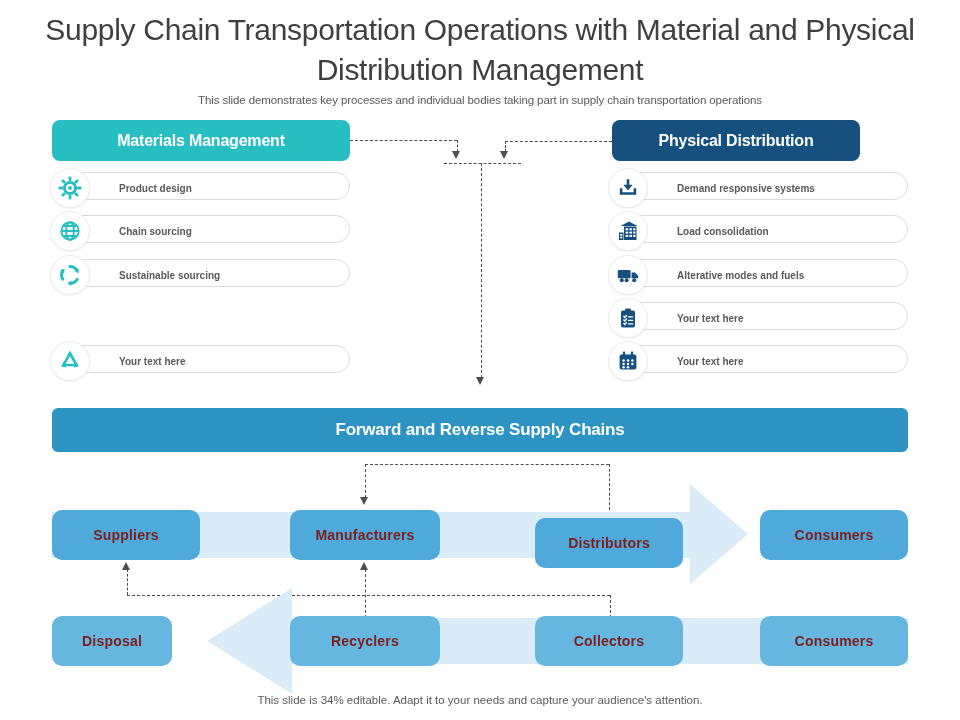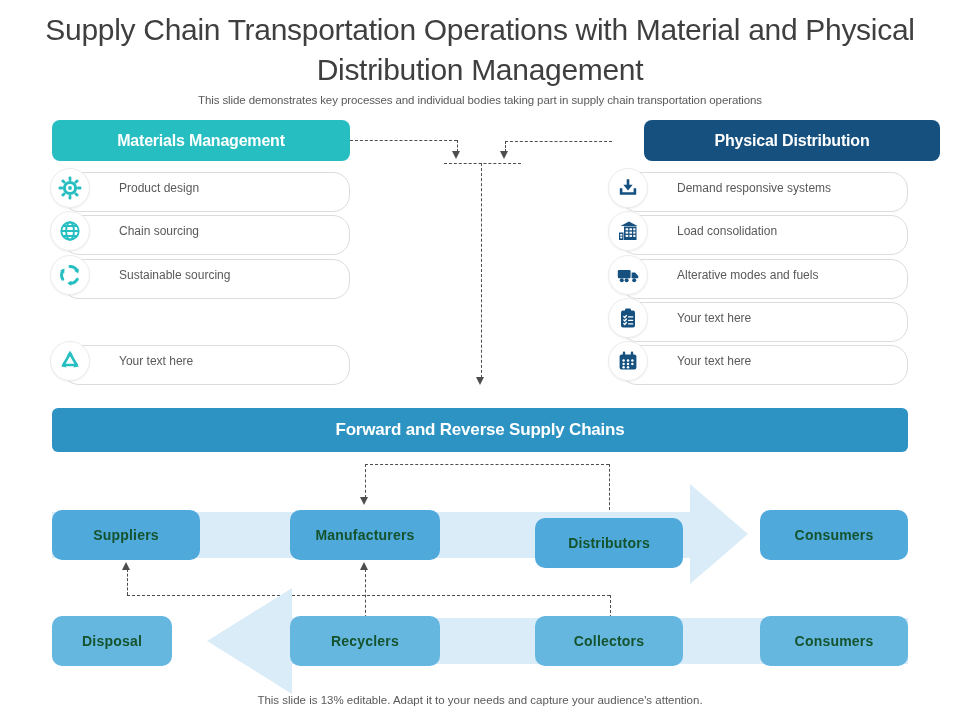--- a/index.html
+++ b/index.html
@@ -19,28 +19,28 @@
   .footer{
     position:absolute;left:130px;top:694px;width:700px;text-align:center;
     font-size:11.5px;color:#595959;
   }
   
   .col-header{
     position:absolute;height:41px;border-radius:8px;color:#ffffff;
     font-size:16px;font-weight:bold;text-align:center;line-height:41px;letter-spacing:-0.2px;
   }
   #hdr-materials{left:52px;top:120px;width:298px;background:#27BEC1;}
-  #hdr-physical{left:612px;top:120px;width:296px;background:#15507E;margin-left:32px;}
+  #hdr-physical{left:612px;top:120px;width:248px;background:#15507E;}
   
   .item-row{position:absolute;width:300px;height:44px;}
   .item-pill{
-    position:absolute;left:12px;right:0;top:6px;height:40px;
+    position:absolute;left:12px;right:0;top:6px;height:28px;
     border:1px solid #dcdcdc;border-radius:17px;background:#ffffff;
-    font-size:12px;color:#595959;line-height:31px;padding-left:56px;box-sizing:border-box;
-    white-space:nowrap;overflow:hidden;
+    font-size:10px;color:#595959;line-height:31px;padding-left:56px;box-sizing:border-box;
+    white-space:nowrap;overflow:hidden;font-weight:bold;
   }
   .item-badge{
     position:absolute;left:0;top:2px;width:40px;height:40px;border-radius:50%;
     background:#ffffff;border:1px solid #ececec;box-shadow:0 1px 2px rgba(0,0,0,0.06);
     display:flex;align-items:center;justify-content:center;box-sizing:border-box;
   }
   .item-badge svg{width:24px;height:24px;display:block;}
   .teal{color:#27BEC1;} .navy{color:#15507E;}
   
   .banner{
@@ -50,21 +50,21 @@
   }
   
   .band{position:absolute;background:#D9ECF8;}
   #band-fwd{left:52px;top:512px;width:638px;height:46px;}
   #band-rev{left:252px;top:618px;width:656px;height:46px;}
   .fwd-head{position:absolute;left:690px;top:484px;width:0;height:0;
     border-top:50px solid transparent;border-bottom:50px solid transparent;border-left:58px solid #D9ECF8;}
   .rev-head{position:absolute;left:207px;top:588px;width:0;height:0;
     border-top:53px solid transparent;border-bottom:53px solid transparent;border-right:85px solid #D9ECF8;}
   .flow-box{
-    position:absolute;height:50px;border-radius:10px;color:#14532d;font-size:14px;font-weight:bold;
+    position:absolute;height:50px;border-radius:10px;color:#7f1d1d;font-size:14px;font-weight:bold;
     text-align:center;line-height:50px;letter-spacing:0.2px;
   }
   .flow-fwd{background:#4FAADB;top:510px;}
   .flow-rev{background:#66B7E0;top:616px;}
   
   .dash-h{position:absolute;height:0;border-top:1px dashed #4d4d4d;}
   .dash-v{position:absolute;width:0;border-left:1px dashed #4d4d4d;}
   .tri-down{position:absolute;width:0;height:0;
     border-left:4.5px solid transparent;border-right:4.5px solid transparent;border-top:8px solid #4d4d4d;}
   .tri-up{position:absolute;width:0;height:0;
@@ -266,15 +266,15 @@
   <div class="tri-up" style="left:360px;top:562px;"></div>
   <div class="dash-v" style="left:365px;top:569px;height:49px;"></div>
 
   <div class="band" id="band-rev"></div>
   <div class="rev-head"></div>
   <div class="flow-box flow-rev" style="left:52px;width:120px;">Disposal</div>
   <div class="flow-box flow-rev" style="left:290px;width:150px;">Recyclers</div>
   <div class="flow-box flow-rev" style="left:535px;width:148px;">Collectors</div>
   <div class="flow-box flow-rev" style="left:760px;width:148px;">Consumers</div>
 
-  <div class="footer">This slide is 13% editable. Adapt it to your needs and capture your audience's attention.</div>
+  <div class="footer">This slide is 34% editable. Adapt it to your needs and capture your audience's attention.</div>
 
 </div>
 
 </body></html>

